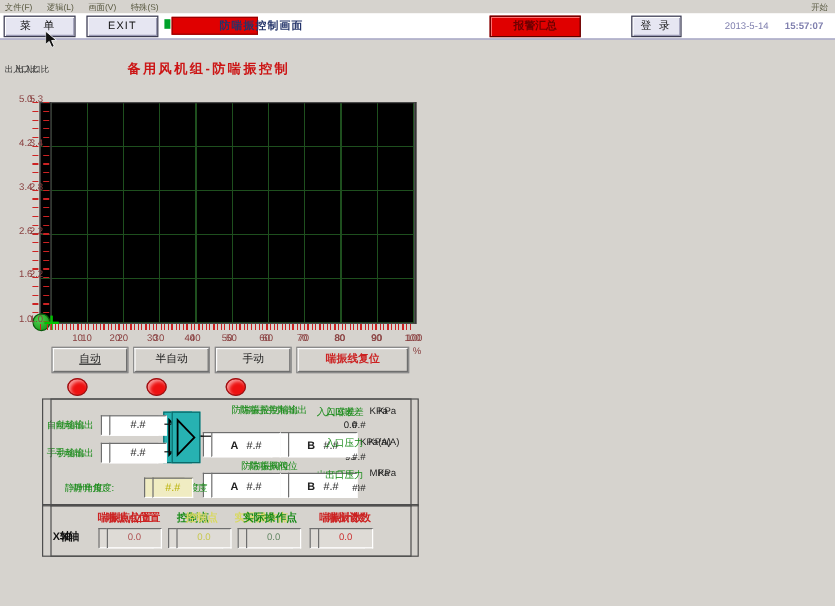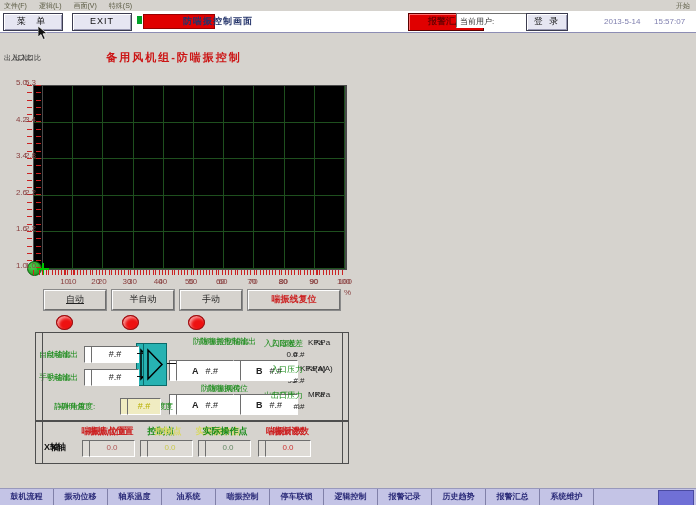--- a/index.html
+++ b/index.html
@@ -18,21 +18,21 @@
   .alarm-bar{position:absolute;left:143px;top:3px;width:70px;height:13px;background:#e00000;border:1px solid #900;}
   .alarm-chip{position:absolute;left:137px;top:5px;width:5px;height:8px;background:#00a22a;}
   .tb-title{position:absolute;left:183px;top:4px;font-size:9px;font-weight:bold;color:#23336a;letter-spacing:1px;}
   .alarm-btn{position:absolute;left:408px;top:2px;width:74px;height:16px;background:#e00000;
     border:1px solid #5a0000;box-shadow:inset 1px 1px 0 #ff7070;color:#6d0000;font-weight:bold;
     font-size:9px;line-height:14px;text-align:center;}
   .user-field{position:absolute;left:456px;top:2px;width:98px;height:15px;background:#fff;
     border:1px solid;border-color:#707070 #fff #fff #707070;font-size:8px;color:#333;line-height:15px;padding-left:3px;box-sizing:border-box;}
   .login-btn{left:526px;width:40px;letter-spacing:2px;}
   .tb-date{position:absolute;left:604px;top:6px;font-size:8px;color:#7f7fae;}
-  .tb-time{position:absolute;left:654px;top:6px;font-size:8px;color:#7f7fae;}
+  .tb-time{position:absolute;left:654px;top:6px;font-size:8px;color:#7f7fae;font-weight:bold;}
   
   .cursor{position:absolute;left:38px;top:26px;z-index:50;}
   
   .panel{position:absolute;top:32px;width:348px;height:456px;}
   .pL{left:0;} .pR{left:348;}
   .chart-title{position:absolute;top:18px;left:0;width:100%;text-align:center;color:#cc1414;
     font-weight:bold;font-size:11px;letter-spacing:2px;}
   .axis-label{position:absolute;top:21px;font-size:7px;color:#333;}
   .pL .axis-label{left:4px;} .pR .axis-label{left:13px;}
   .yticks{position:absolute;top:46px;height:193px;display:flex;flex-direction:column;justify-content:space-between;
@@ -129,21 +129,20 @@
     <span class="right">开始</span>
   </div>
 
   <div class="toolbar">
     <div class="tb-btn menu-btn">菜 单</div>
     <div class="tb-btn exit-btn">EXIT</div>
     <div class="alarm-chip"></div>
     <div class="alarm-bar"></div>
     <div class="tb-title">防喘振控制画面</div>
     <div class="alarm-btn">报警汇总</div>
-    <div class="user-field">当前用户:</div>
     <div class="tb-btn login-btn">登 录</div>
     <div class="tb-date">2013-5-14</div>
     <div class="tb-time">15:57:07</div>
   </div>
 
   <svg class="cursor" width="12" height="15">
     <polygon points="0,0 0,11 3,8.5 5.2,13.5 7.2,12.5 5,7.8 9,7.5" fill="#111" stroke="#fff" stroke-width="0.7"></polygon>
   </svg>
 
   <div id="panels">
@@ -353,27 +352,13 @@
       <span class="xh xh2" style="color: rgb(23, 138, 23);">实际操作点</span>
       <span class="xh xh3" style="color: rgb(204, 34, 34);">喘振计数</span>
       <span class="xv xv0" style="color: rgb(176, 85, 85);">0.0</span>
       <span class="xv xv1" style="color: rgb(200, 200, 80);">0.0</span>
       <span class="xv xv2" style="color: rgb(102, 136, 102);">0.0</span>
       <span class="xv xv3" style="color: rgb(204, 51, 51);">0.0</span>
     </div>
   </div>
 </div>
 
-  <div class="bottom-nav">
-    <div class="nav-item">鼓机流程</div>
-    <div class="nav-item">振动位移</div>
-    <div class="nav-item">轴系温度</div>
-    <div class="nav-item">油系统</div>
-    <div class="nav-item">喘振控制</div>
-    <div class="nav-item">停车联锁</div>
-    <div class="nav-item">逻辑控制</div>
-    <div class="nav-item">报警记录</div>
-    <div class="nav-item">历史趋势</div>
-    <div class="nav-item">报警汇总</div>
-    <div class="nav-item">系统维护</div>
-    <div class="nav-blue"></div>
-  </div>
 </div>
 
 </body></html>

